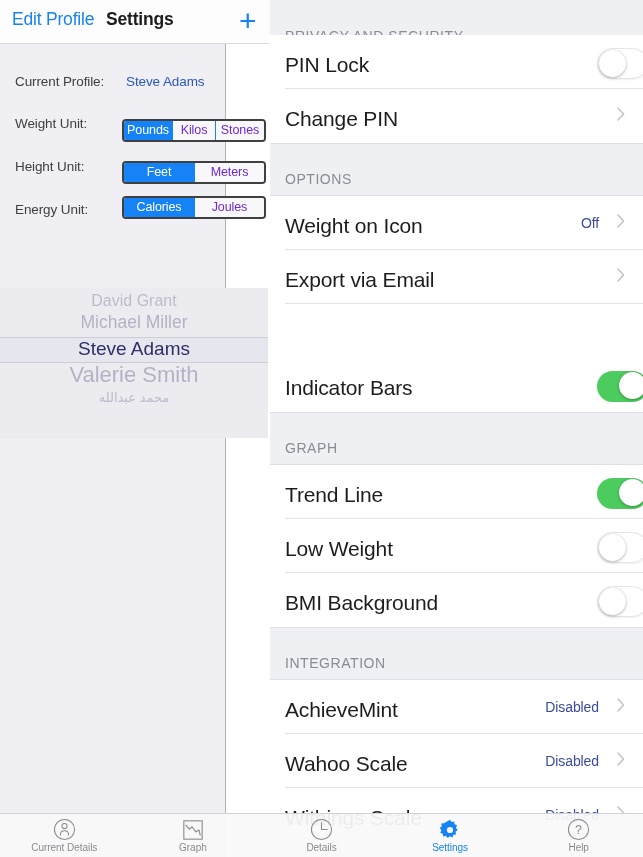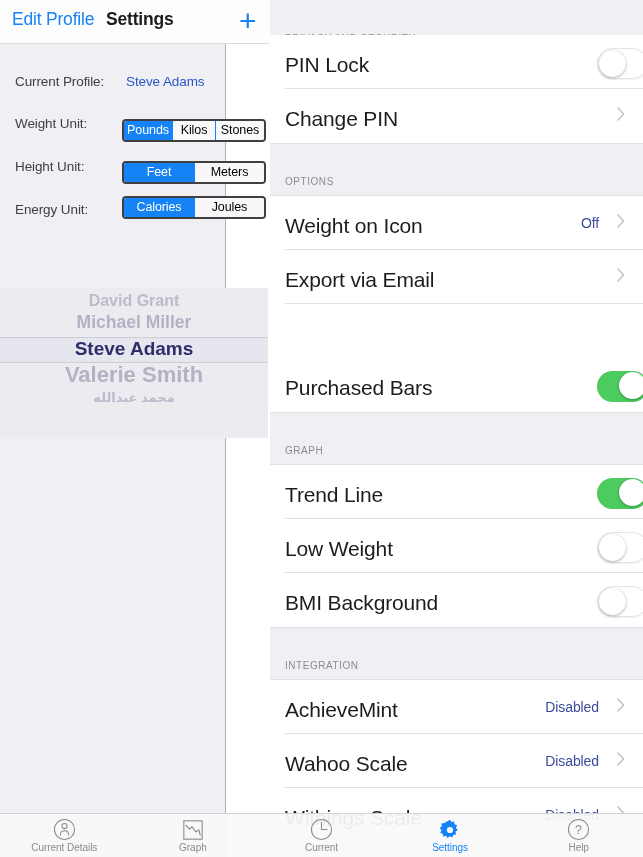--- a/index.html
+++ b/index.html
@@ -47,31 +47,31 @@
   }
 
   
   .seg {
     position: absolute; display: flex;
     border: 2px solid #404040; border-radius: 4px;
     overflow: hidden; height: 23px;
   }
   .seg .sg {
     display: flex; align-items: center; justify-content: center;
-    font-size: 12.5px; color: #000000; background: #f8f8fa;
+    font-size: 12.5px; color: #6d28d9; background: #f8f8fa;
     border-left: 1px solid #1583f5; cursor: pointer;
     letter-spacing: -0.1px; line-height: 1;
   }
   .seg .sg:first-child { border-left: none; }
   .seg .sg.on { background: #1583f5; color: #ffffff; }
 
   
   #picker {
     position: absolute; left: 0; top: 288px; width: 268px; height: 150px;
-    background: #ececf0; overflow: hidden; font-weight: bold;
+    background: #ececf0; overflow: hidden;
   }
   #picker .prow {
     position: absolute; left: 0; width: 268px; text-align: center;
     white-space: nowrap; overflow: hidden;
   }
   #picker .prow .nm { color: #a9a9bd; }
   #picker .sel-band {
     position: absolute; left: 0; top: 49px; width: 268px; height: 26px;
     background: #e6e6ee;
     border-top: 1px solid #cdcdd6; border-bottom: 1px solid #cdcdd6;
@@ -85,21 +85,21 @@
     background: #ffffff; overflow: hidden;
   }
   .sec-head {
     position: absolute; left: 0; width: 373px; height: 53px;
     background: #eff0f4;
     border-top: 1px solid #dfdfe4; border-bottom: 1px solid #dfdfe4;
   }
   .sec-head.first { border-top: none; }
   .sec-head span {
     position: absolute; left: 15px; bottom: 8px;
-    font-size: 10px; color: #8b8b92; letter-spacing: 0.55px;
+    font-size: 14px; color: #8b8b92; letter-spacing: 0.55px;
   }
   .row {
     position: absolute; left: 0; width: 373px; height: 54px;
     background: #ffffff;
   }
   .row .sep {
     position: absolute; left: 15px; right: 0; bottom: 0;
     height: 1px; background: #e2e2e5;
   }
   .row .ttl {
@@ -254,21 +254,21 @@
       <div class="row" style="top: 250px;">
         <div class="sep"></div>
         <div class="ttl">Export via Email</div>
         <div class="chev">
           <svg width="8" height="14" viewBox="0 0 8 14">
             <path d="M1 1 L6.6 7 L1 13" fill="none" stroke="#c4c4c8" stroke-width="1.6" stroke-linecap="round" stroke-linejoin="round"></path>
           </svg>
         </div>
       </div>
       <div class="row nosep" style="top: 358px;">
-        <div class="ttl">Purchased Bars</div>
+        <div class="ttl">Indicator Bars</div>
         <div class="sw on">
           <div class="knob"></div>
         </div>
       </div>
       <div class="sec-head" style="top: 412px;">
         <span>GRAPH</span>
       </div>
       <div class="row" style="top: 465px;">
         <div class="sep"></div>
         <div class="ttl">Trend Line</div>
@@ -343,21 +343,21 @@
         </div>
         <div class="lbl">Graph</div>
       </div>
       <div class="tab">
         <div class="ico">
           <svg width="23" height="23" viewBox="0 0 24 24">
             <circle cx="12" cy="12" r="10.5" fill="none" stroke="#8a8a8f" stroke-width="1.1"></circle>
             <path d="M12 4.6 V12 H18" fill="none" stroke="#8a8a8f" stroke-width="1.1" stroke-linecap="round"></path>
           </svg>
         </div>
-        <div class="lbl">Current</div>
+        <div class="lbl">Details</div>
       </div>
       <div class="tab active">
         <div class="ico">
           <svg width="22" height="22" viewBox="0 0 24 24">
             <path fill="#1583f5" d="M12 0.8l1.6 2.6 3-0.7 0.3 3.1 2.9 1.1-1.4 2.7 2 2.4-2.4 2 0.8 3-3.1 0.3-1.2 2.9-2.6-1.4-2.4 2-2-2.4-3 0.8-0.4-3.1-2.8-1.2 1.4-2.6-2-2.4 2.4-2-0.8-3 3.1-0.4z"></path>
             <circle cx="12" cy="12" r="3.4" fill="#f9f9f9"></circle>
           </svg>
         </div>
         <div class="lbl">Settings</div>
       </div>

